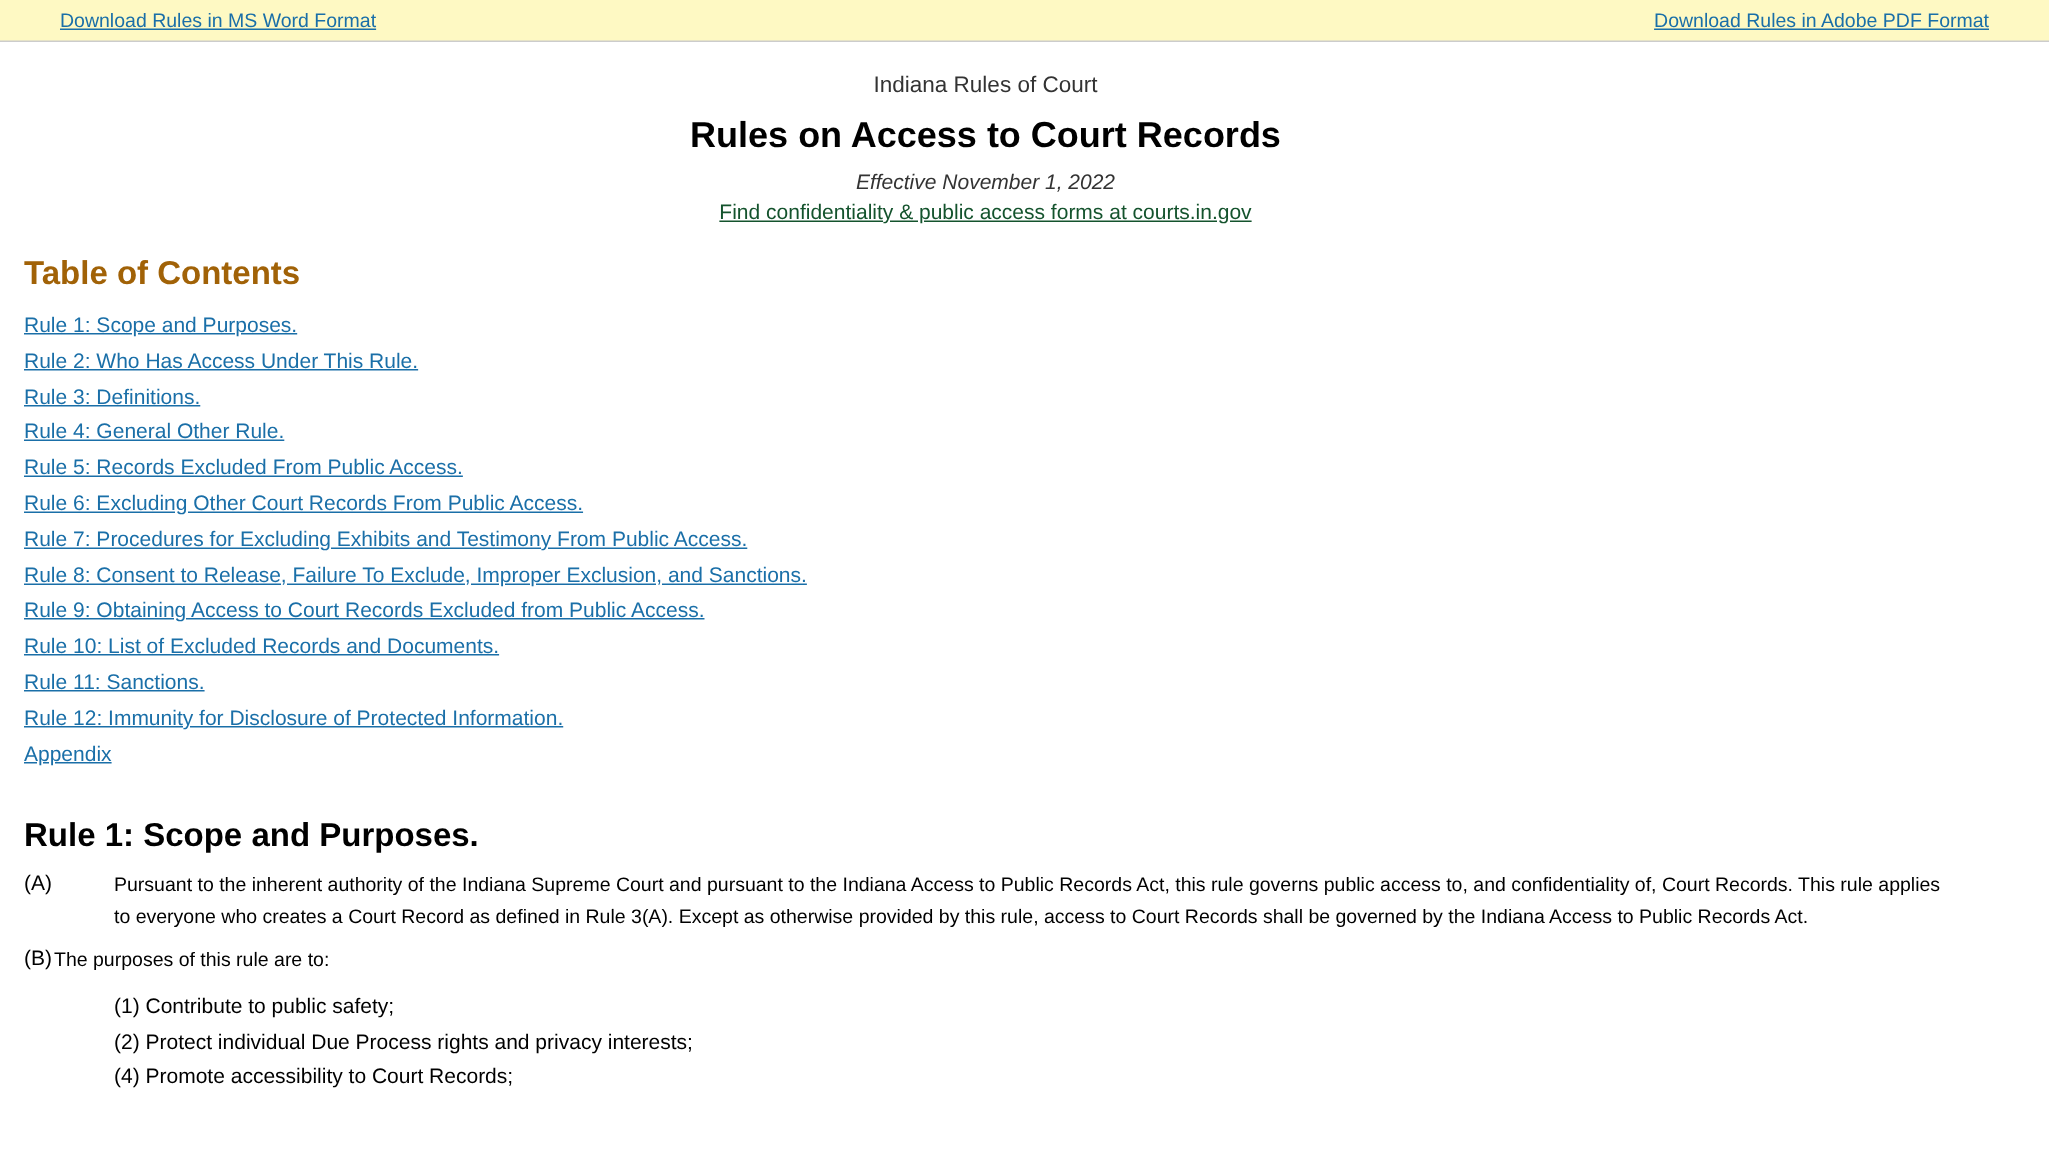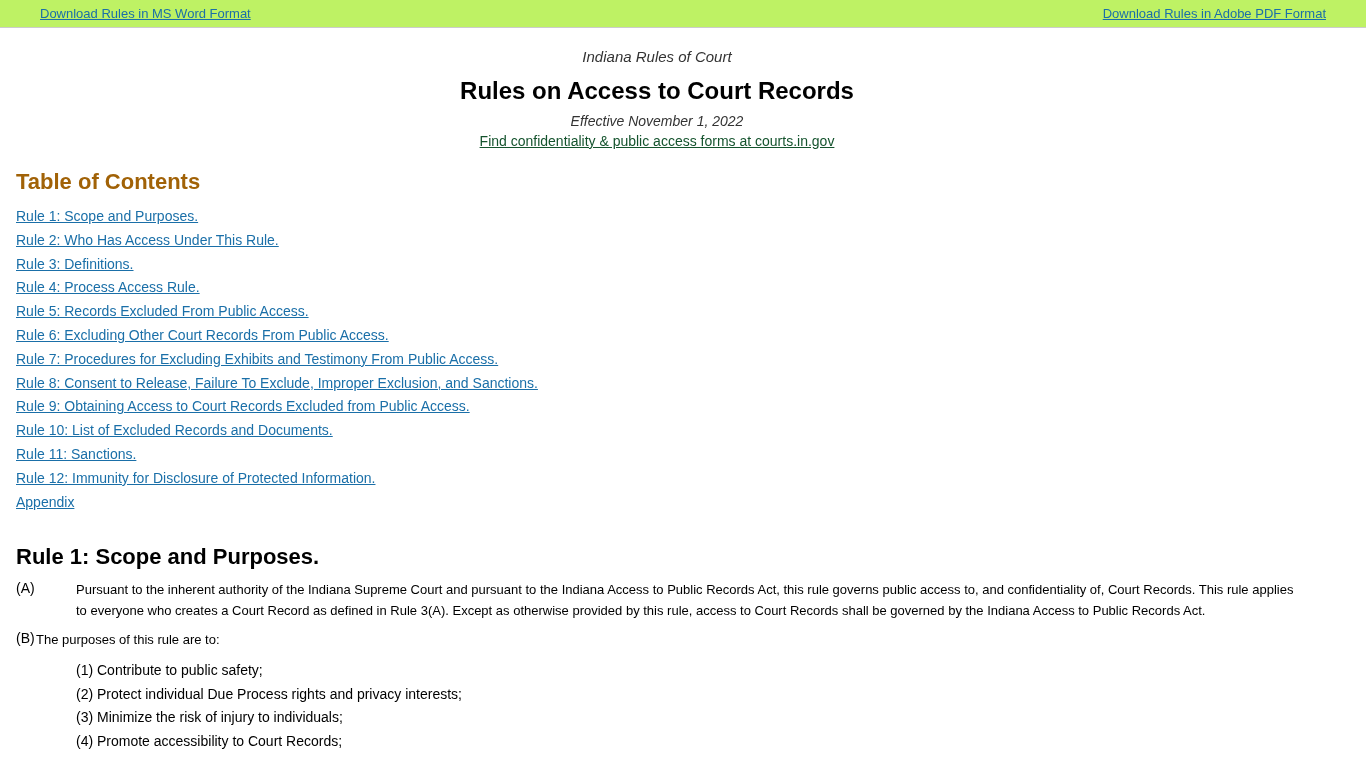--- a/index.html
+++ b/index.html
@@ -9,21 +9,21 @@
     }
     body {
       font-family: Arial, sans-serif;
       font-size: 14px;
       color: #000;
       background: #fff;
       width: 1366px;
       min-height: 768px;
     }
     #top-bar {
-      background: #bef264;
+      background: #fef9c3;
       display: flex;
       justify-content: space-between;
       padding: 6px 40px;
       border-bottom: 1px solid #ccc;
       align-items: flex-end;
     }
     #top-bar a {
       color: #1a6fa8;
       text-decoration: underline;
       font-size: 13px;
@@ -33,21 +33,20 @@
       max-width: 1366px;
     }
     #header-section {
       text-align: center;
       margin-bottom: 20px;
     }
     #subtitle {
       font-size: 15px;
       color: #333;
       margin-bottom: 4px;
-      font-style: italic;
     }
     #main-title {
       font-size: 24px;
       font-weight: bold;
       color: #000;
       margin-bottom: 8px;
       margin-top: 12px;
     }
     #effective-date {
       font-style: italic;
@@ -125,21 +124,21 @@
     <div id="effective-date">Effective November 1, 2022</div>
     <a href="#" id="confidentiality-link">Find confidentiality &amp; public access forms at courts.in.gov</a>
   </div>
 
   <div id="toc-section">
     <div id="toc-heading">Table of Contents</div>
     <div id="toc-links">
     <a class="toc-link" href="#rule1">Rule 1: Scope and Purposes.</a>
         <a class="toc-link" href="#rule2">Rule 2: Who Has Access Under This Rule.</a>
         <a class="toc-link" href="#rule3">Rule 3: Definitions.</a>
-        <a class="toc-link" href="#rule4">Rule 4: Process Access Rule.</a>
+        <a class="toc-link" href="#rule4">Rule 4: General Other Rule.</a>
         <a class="toc-link" href="#rule5">Rule 5: Records Excluded From Public Access.</a>
         <a class="toc-link" href="#rule6">Rule 6: Excluding Other Court Records From Public Access.</a>
         <a class="toc-link" href="#rule7">Rule 7: Procedures for Excluding Exhibits and Testimony From Public Access.</a>
         <a class="toc-link" href="#rule8">Rule 8: Consent to Release, Failure To Exclude, Improper Exclusion, and Sanctions.</a>
         <a class="toc-link" href="#rule9">Rule 9: Obtaining Access to Court Records Excluded from Public Access.</a>
         <a class="toc-link" href="#rule10">Rule 10: List of Excluded Records and Documents.</a>
         <a class="toc-link" href="#rule11">Rule 11: Sanctions.</a>
         <a class="toc-link" href="#rule12">Rule 12: Immunity for Disclosure of Protected Information.</a>
         <a class="toc-link" href="#appendix">Appendix</a>
       </div>
@@ -154,18 +153,17 @@
     </div>
 
     <div class="para-A">
       <span class="para-label">(B)</span>
       <span class="para-text">The purposes of this rule are to:</span>
     </div>
 
     <div id="purposes-list">
     <div class="purpose-item">(1) Contribute to public safety;</div>
         <div class="purpose-item">(2) Protect individual Due Process rights and privacy interests;</div>
-        <div class="purpose-item">(3) Minimize the risk of injury to individuals;</div>
         <div class="purpose-item">(4) Promote accessibility to Court Records;</div>
       </div>
   </div>
 
 </div>
 
 </body></html>

